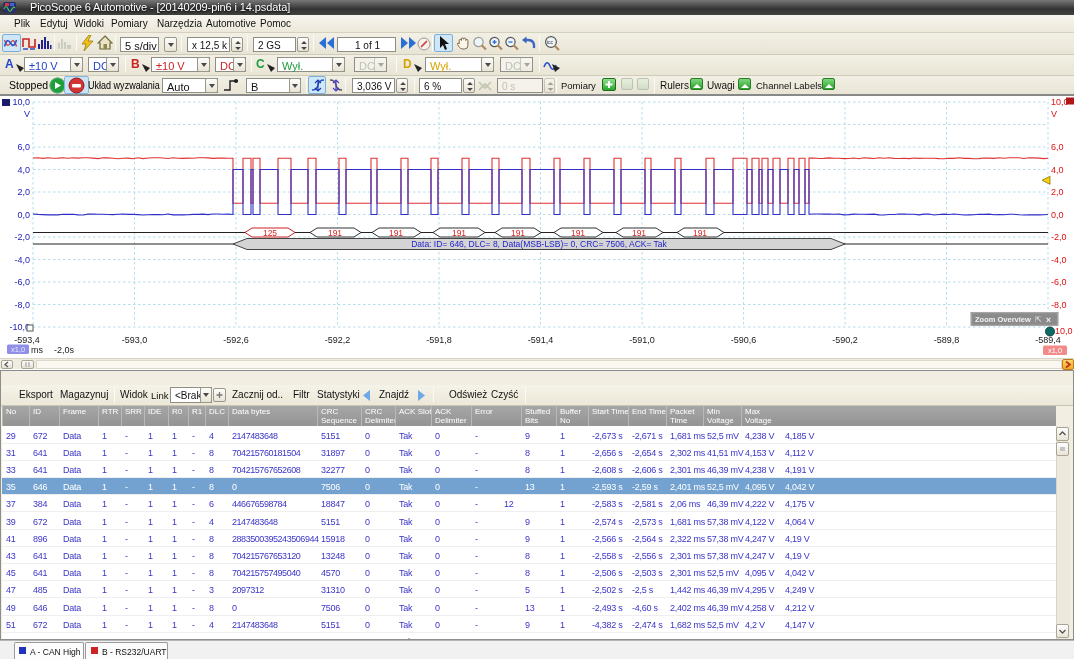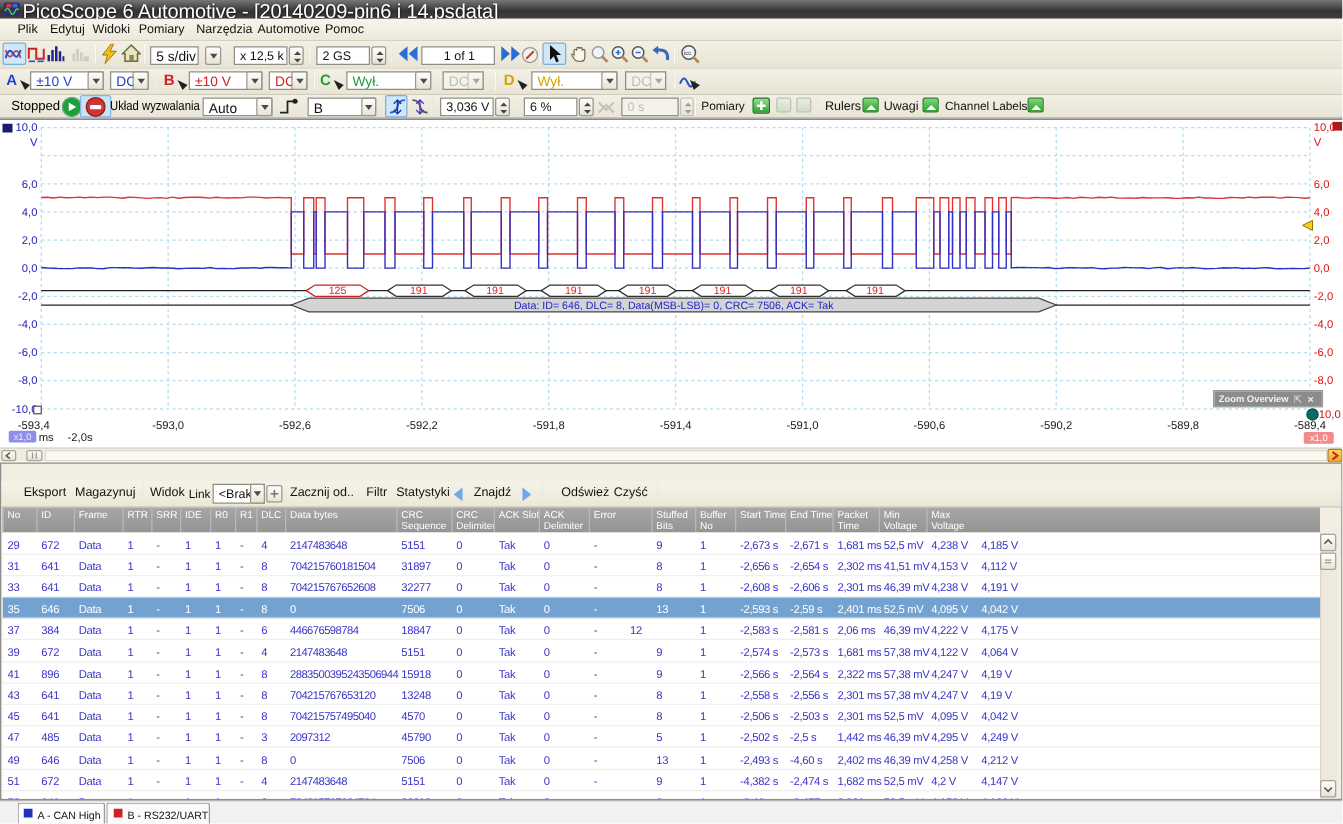--- a/index.html
+++ b/index.html
@@ -1,18 +1,18 @@
 <!DOCTYPE html>
 <html><head><meta charset="utf-8"><style>
 *{margin:0;padding:0;box-sizing:border-box}
 html,body{width:1074px;height:659px;overflow:hidden}
 body{font-family:"Liberation Sans",sans-serif;position:relative;background:#fff}
 .abs{position:absolute}
 #titlebar{left:0;top:0;width:1074px;height:15px;background:linear-gradient(#777 0%,#4a4a4a 40%,#333 60%,#414141 100%);color:#fff;font-size:11px}
-#titlebar span{position:absolute;left:18px;top:1px;text-shadow:0 1px 2px #000;font-size:16px;letter-spacing:-0.1px}
+#titlebar span{position:absolute;left:30px;top:1px;text-shadow:0 1px 2px #000;font-size:11px;letter-spacing:-0.1px}
 #menubar{left:0;top:15px;width:1074px;height:18px;background:linear-gradient(#f7f5ee,#ece8da);border-bottom:1px solid #d5d0bf;font-size:10px;color:#111}
 #menubar span{position:absolute;top:3px}
 .tbar{left:0;width:1074px;background:linear-gradient(#f2efe5,#e9e5d5);border-bottom:1px solid #d0ccbb}
 #tb1{top:33px;height:22px}
 #tb2{top:55px;height:21px}
 #tb3{top:76px;height:19px;border-bottom:1px solid #8a8a8a}
 .sep{position:absolute;width:1px;background:#c3beab;border-right:1px solid #fbfaf6}
 .wbox{position:absolute;background:#fff;border:1px solid #8f8d84;font-size:10px;color:#111}
 .wbox span{position:absolute;left:4px;top:2px;white-space:nowrap}
 .combo-arrow{position:absolute;background:linear-gradient(#fdfdfb,#e8e4d6);border:1px solid #9a978c;border-radius:2px}
@@ -764,21 +764,21 @@
       <div style="left:4px;width:26px;overflow:hidden;letter-spacing:-0.25px">47</div>
       <div style="left:31px;width:29px;overflow:hidden;letter-spacing:-0.25px">485</div>
       <div style="left:61px;width:38px;overflow:hidden;letter-spacing:-0.25px">Data</div>
       <div style="left:100px;width:22px;overflow:hidden;letter-spacing:-0.25px">1</div>
       <div style="left:123px;width:22px;overflow:hidden;letter-spacing:-0.25px">-</div>
       <div style="left:146px;width:23px;overflow:hidden;letter-spacing:-0.25px">1</div>
       <div style="left:170px;width:19px;overflow:hidden;letter-spacing:-0.25px">1</div>
       <div style="left:190px;width:16px;overflow:hidden;letter-spacing:-0.25px">-</div>
       <div style="left:207px;width:22px;overflow:hidden;letter-spacing:-0.25px">3</div>
       <div style="left:230px;width:88px;overflow:hidden;letter-spacing:-0.45px">2097312</div>
-      <div style="left:319px;width:43px;overflow:hidden;letter-spacing:-0.25px">45790</div>
+      <div style="left:319px;width:43px;overflow:hidden;letter-spacing:-0.25px">31310</div>
       <div style="left:363px;width:33px;overflow:hidden;letter-spacing:-0.25px">0</div>
       <div style="left:397px;width:35px;overflow:hidden;letter-spacing:-0.25px">Tak</div>
       <div style="left:433px;width:39px;overflow:hidden;letter-spacing:-0.25px">0</div>
       <div style="left:473px;width:49px;overflow:hidden;letter-spacing:-0.25px">-</div>
       <div style="left:523px;width:34px;overflow:hidden;letter-spacing:-0.25px">5</div>
       <div style="left:558px;width:31px;overflow:hidden;letter-spacing:-0.25px">1</div>
       <div style="left:590px;width:39px;overflow:hidden;letter-spacing:-0.25px">-2,502 s</div>
       <div style="left:630px;width:37px;overflow:hidden;letter-spacing:-0.25px">-2,5 s</div>
       <div style="left:668px;width:36px;overflow:hidden;letter-spacing:-0.25px">1,442 ms</div>
       <div style="left:705px;width:37px;overflow:hidden;letter-spacing:-0.25px">46,39 mV</div>

